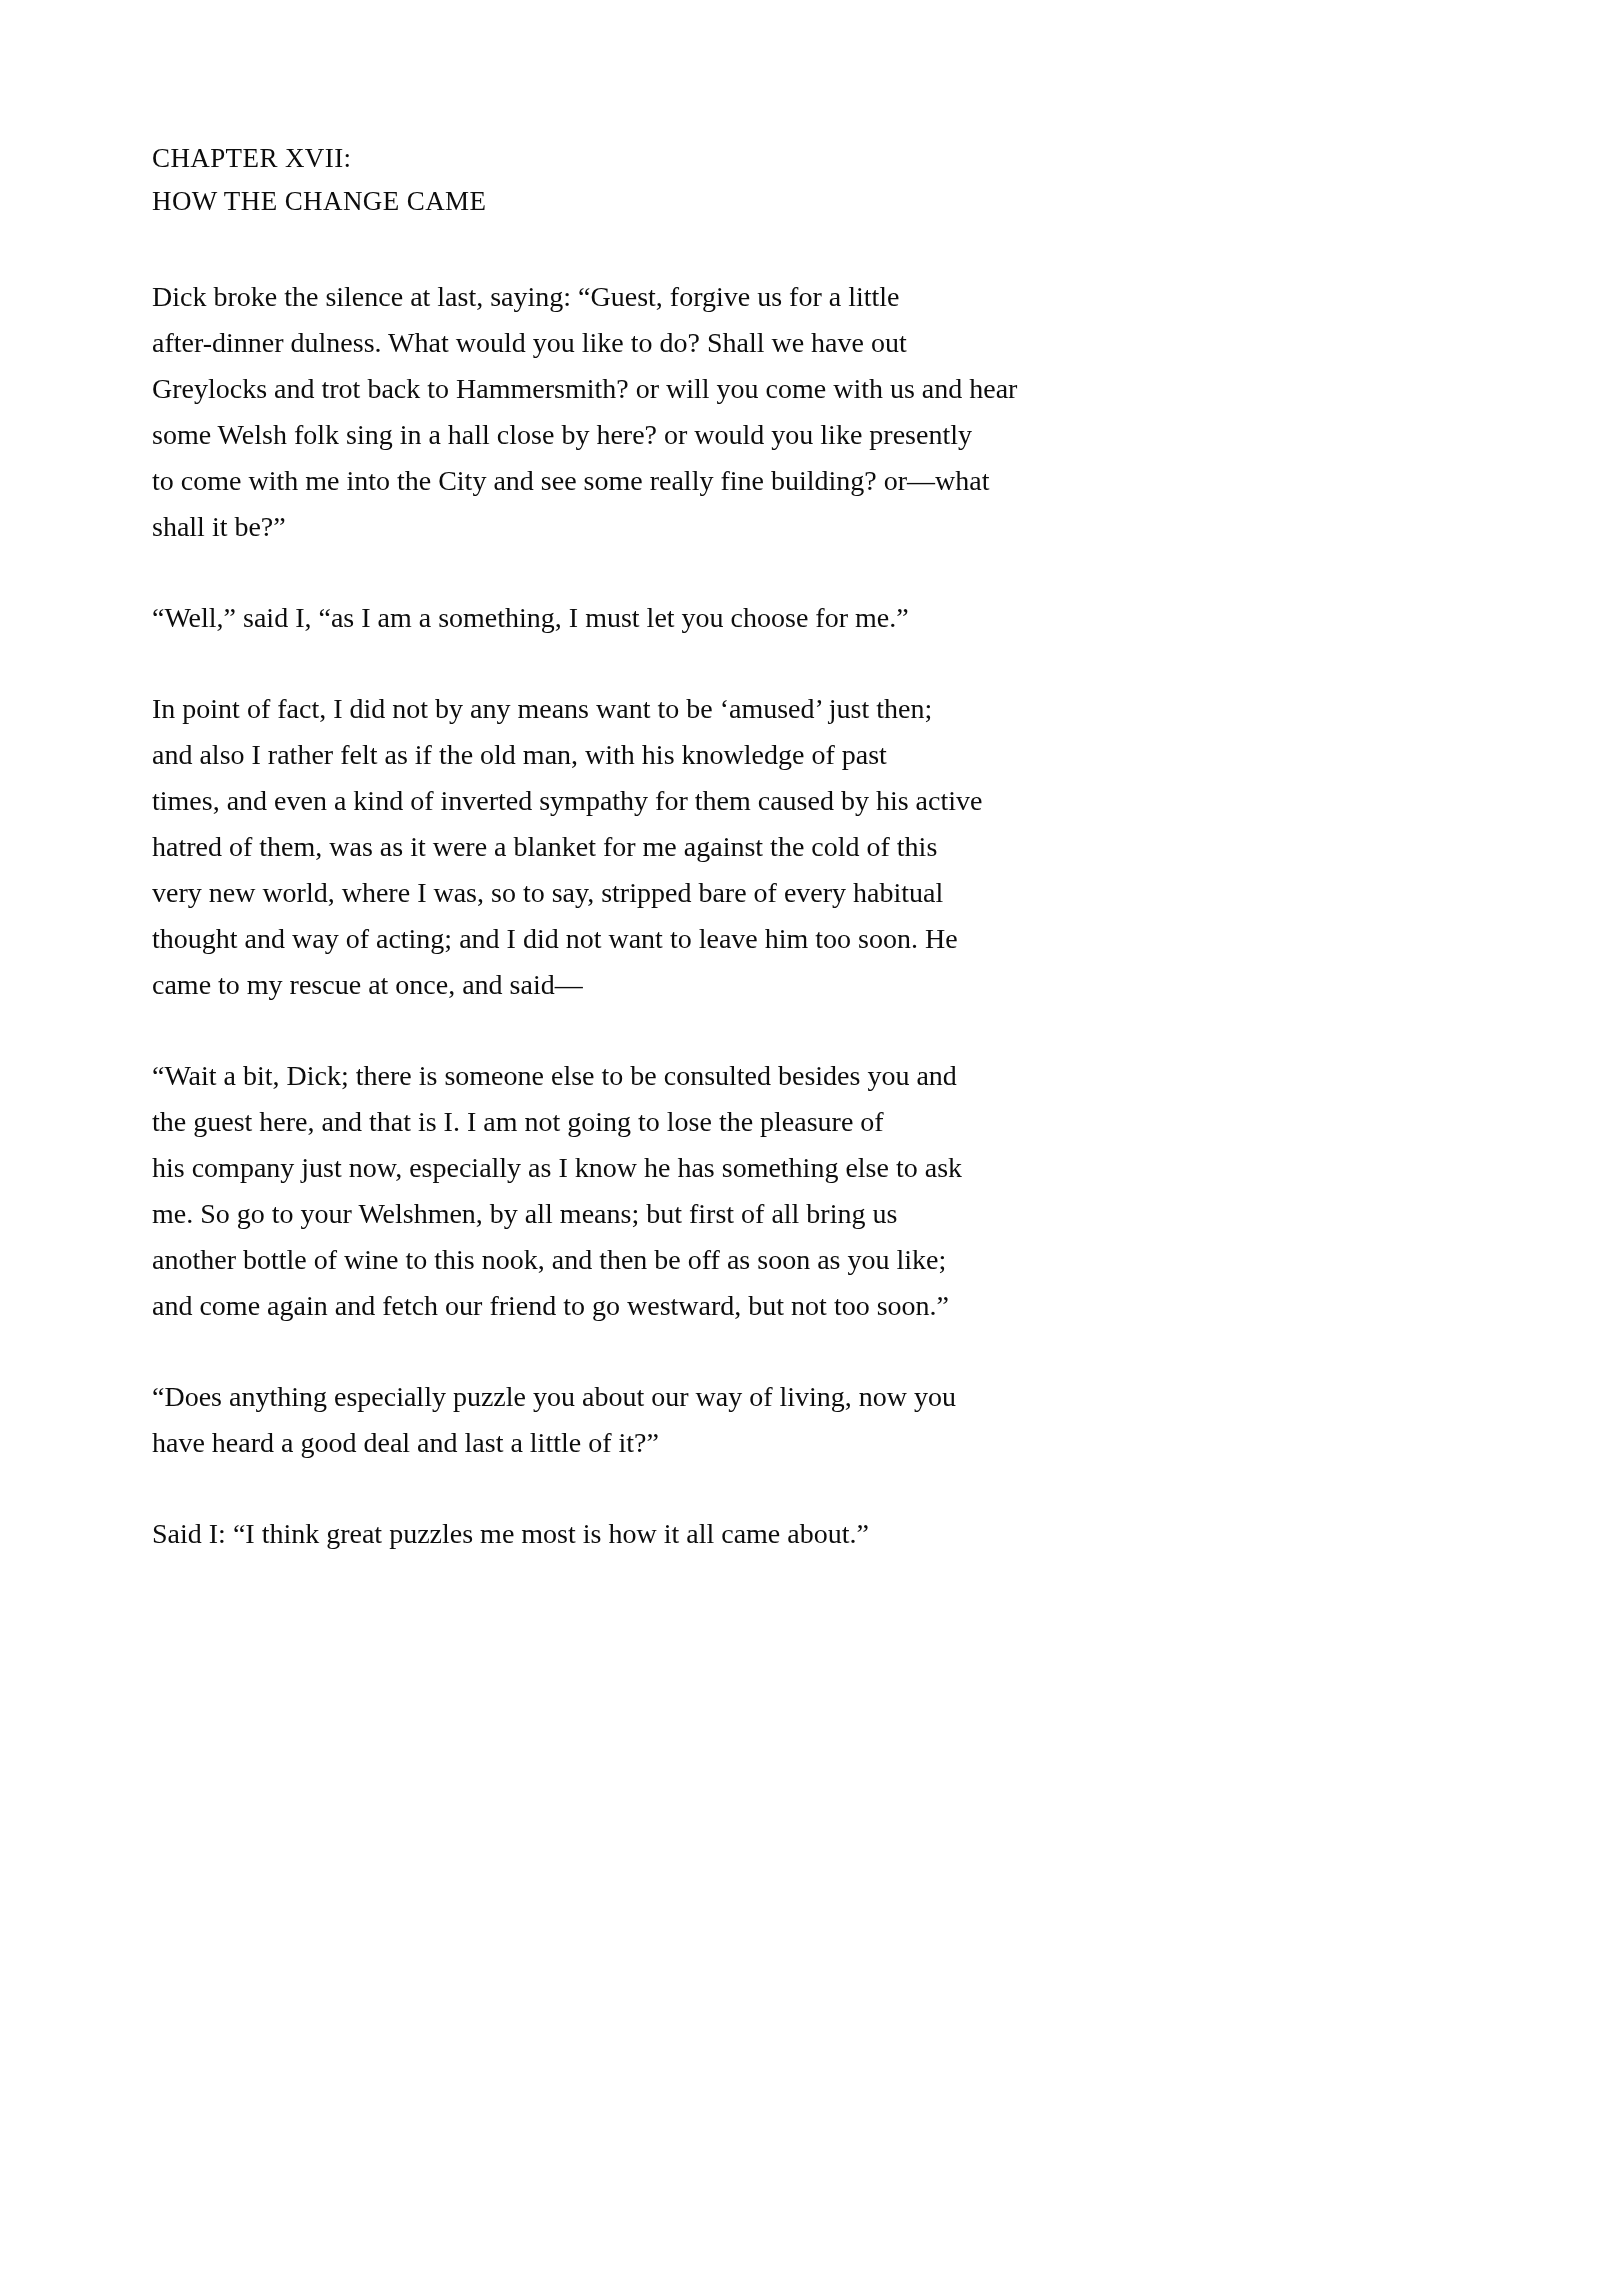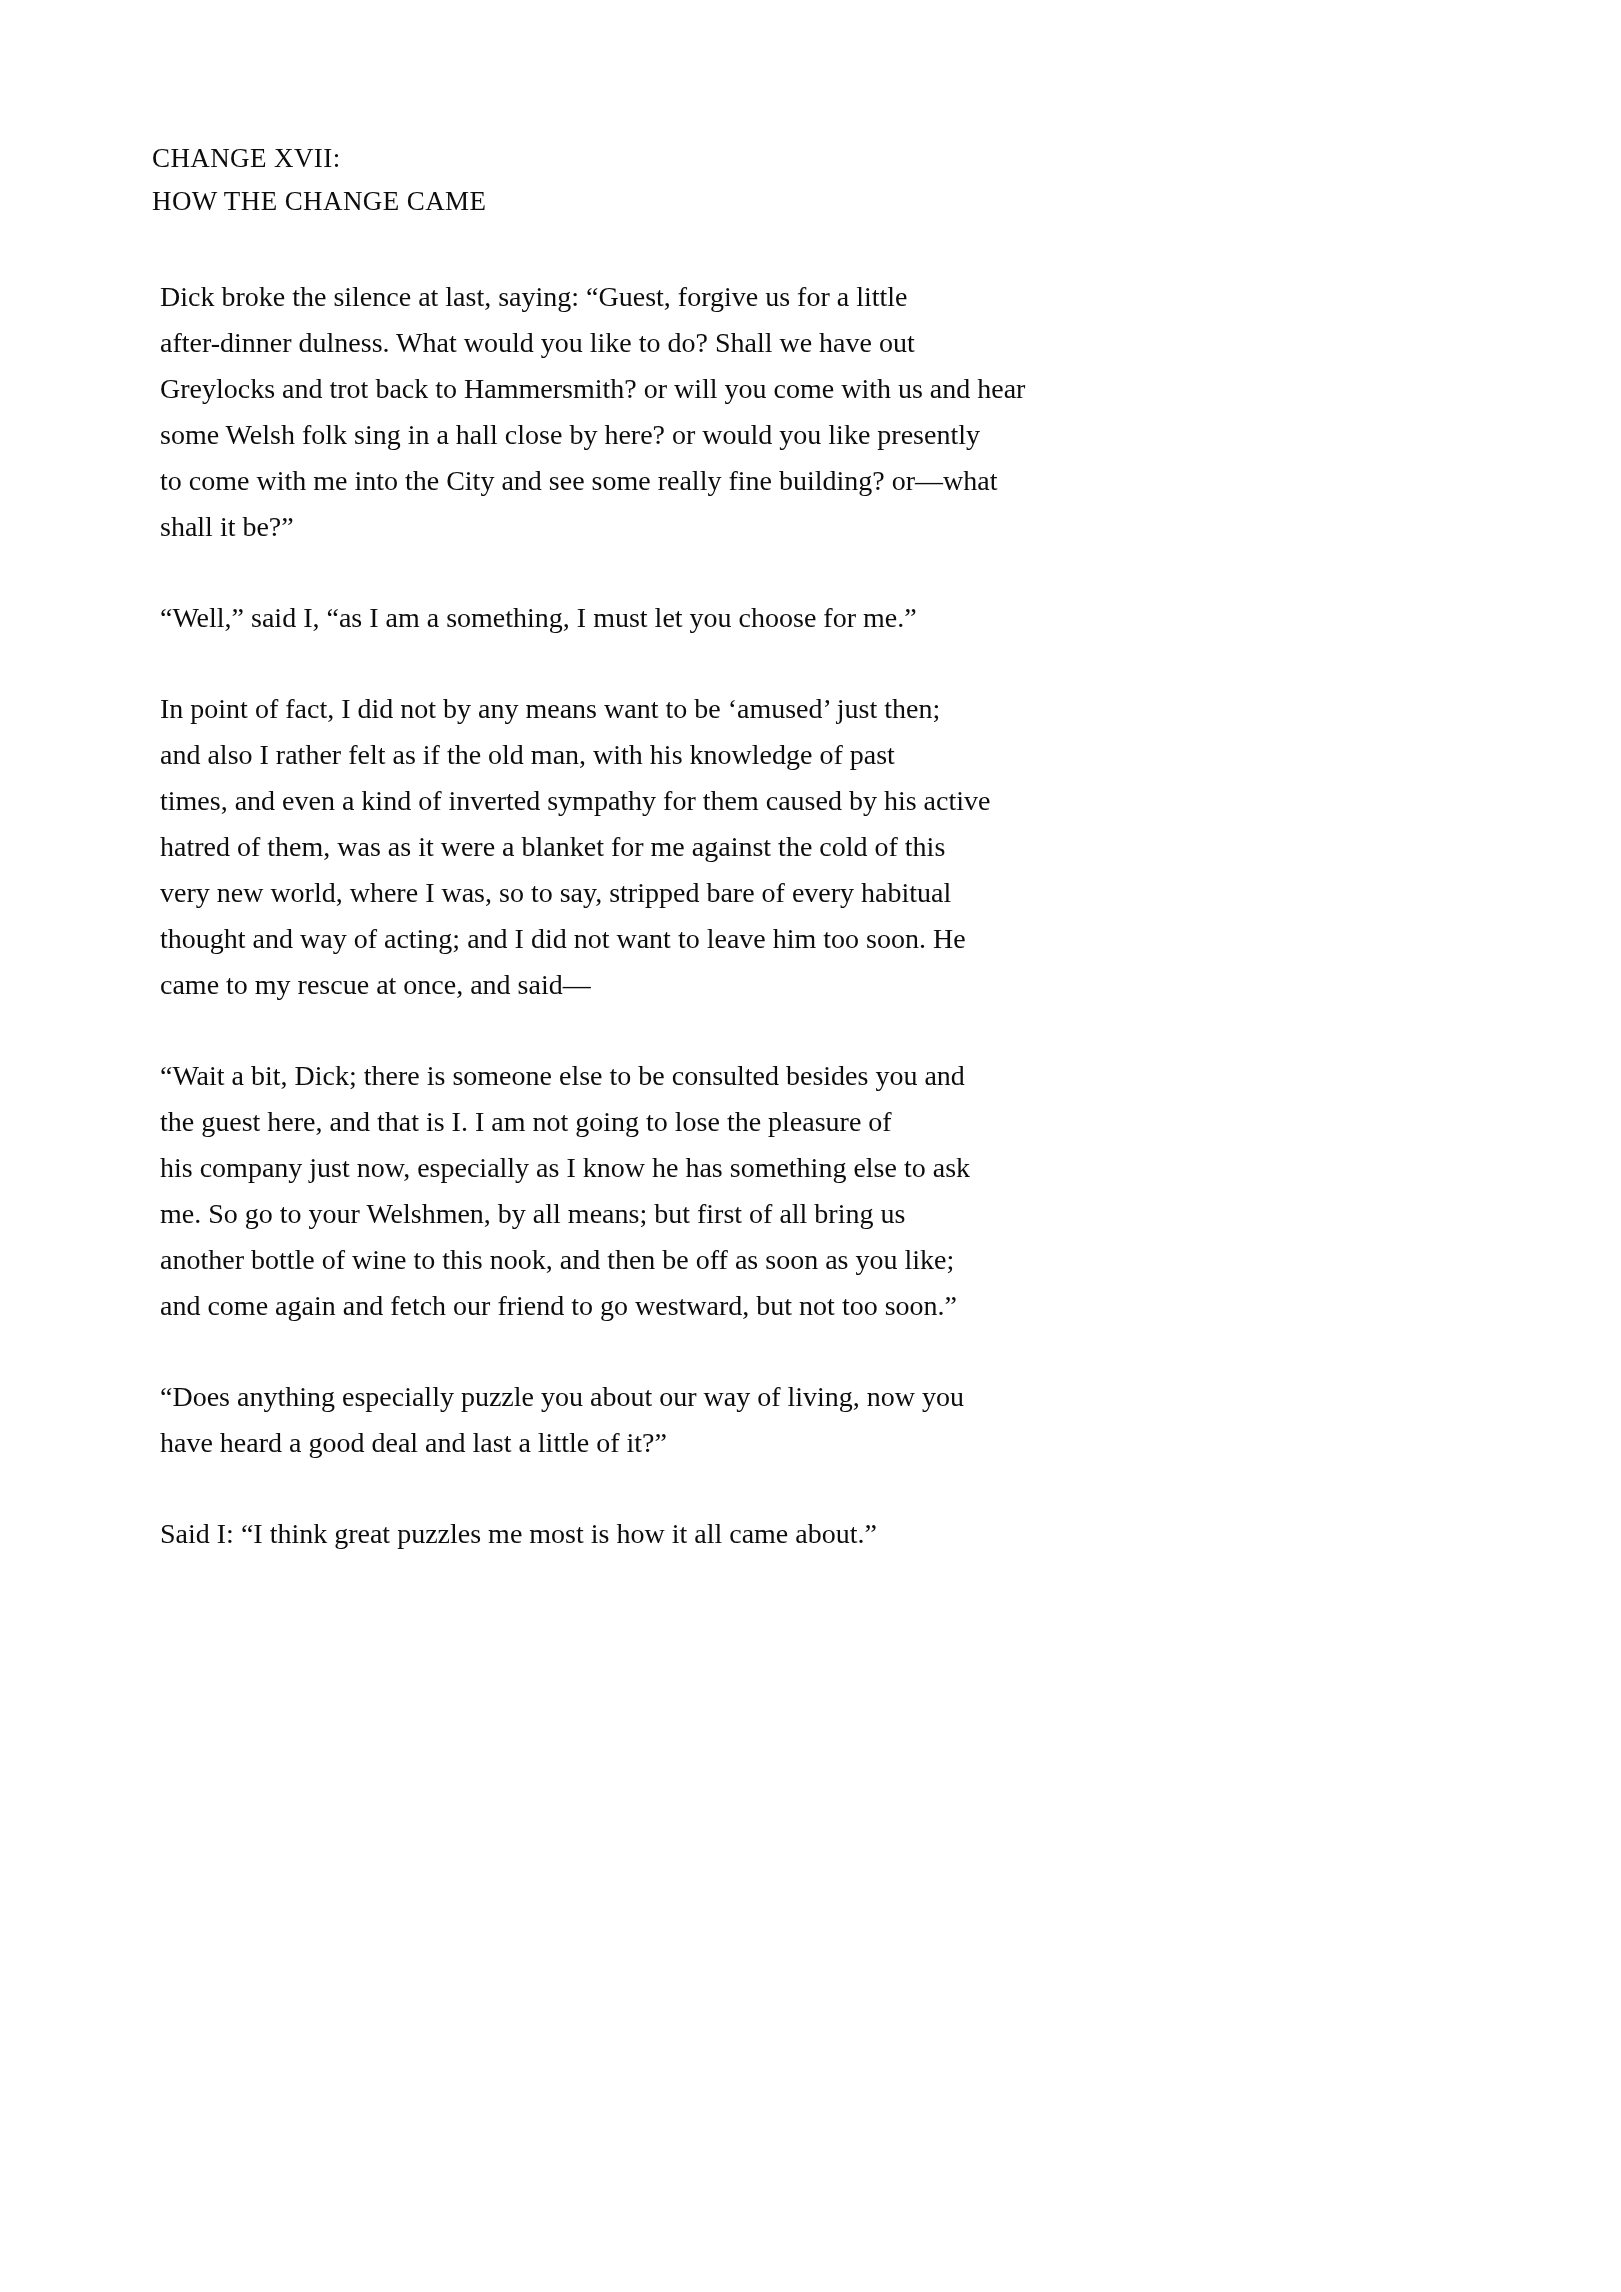--- a/index.html
+++ b/index.html
@@ -38,21 +38,21 @@
   }
   .chapter-heading div {
     white-space: pre;
   }
   .body-block {
     margin-top: 51px;
   }
   .para {
     font-size: 28px;
     line-height: 46px;
-    margin: 0 0 45px 8px;
+    margin: 0 0 45px 0;
     white-space: pre-line;
     text-align: left;
     hyphens: none;
   }
   .para:last-child {
     margin-bottom: 0;
   }
   .folio {
     position: absolute;
     left: 0;
@@ -65,21 +65,21 @@
   }
 </style>
 </head>
 <body>
 
 <div class="page">
 
   <div class="content">
 
     <div class="chapter-heading">
-      <div>CHANGE XVII:</div>
+      <div>CHAPTER XVII:</div>
       <div>HOW THE CHANGE CAME</div>
     </div>
 
     <div class="body-block">
       <p class="para">Dick broke the silence at last, saying: “Guest, forgive us for a little
 after-dinner dulness. What would you like to do? Shall we have out
 Greylocks and trot back to Hammersmith? or will you come with us and hear
 some Welsh folk sing in a hall close by here? or would you like presently
 to come with me into the City and see some really fine building? or—what
 shall it be?”</p>

